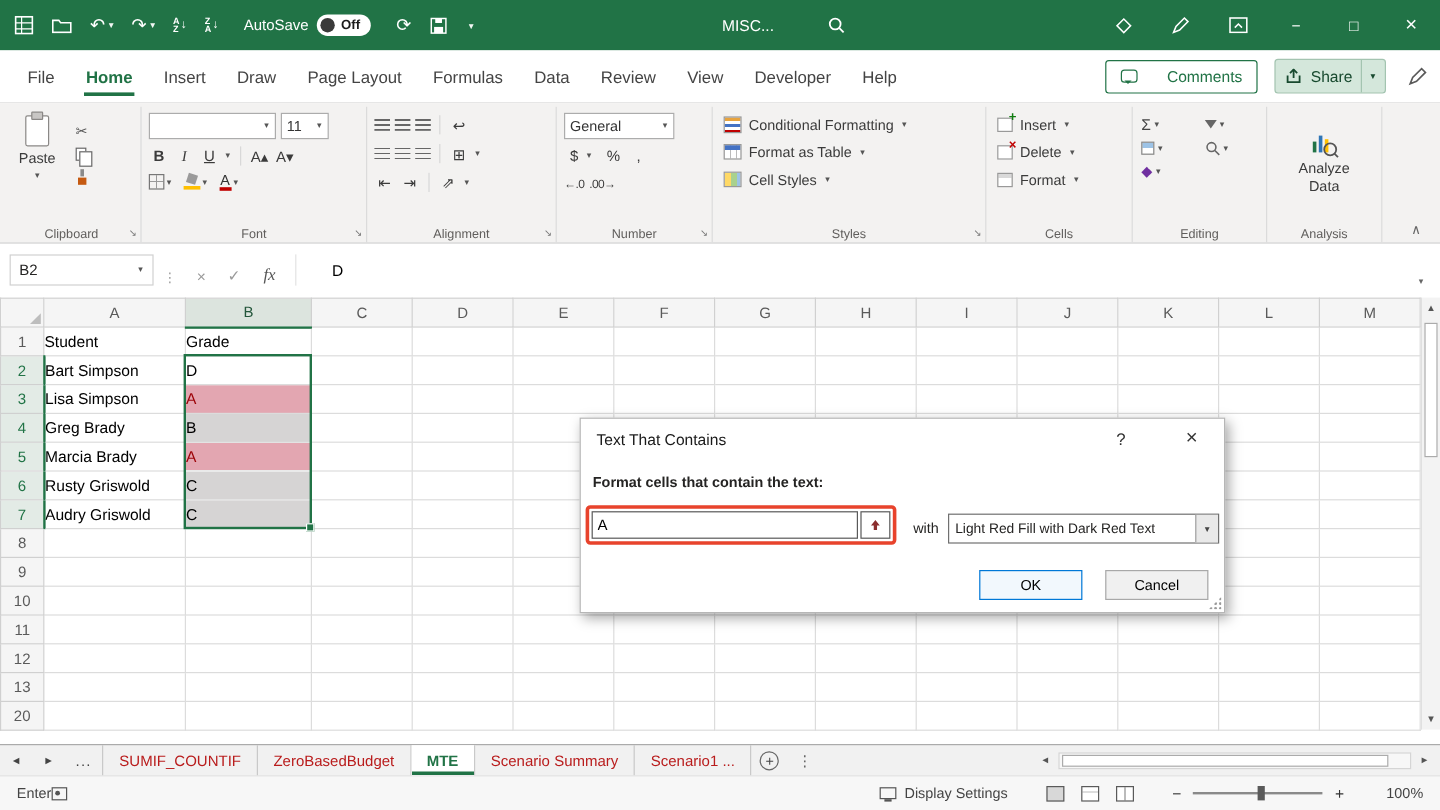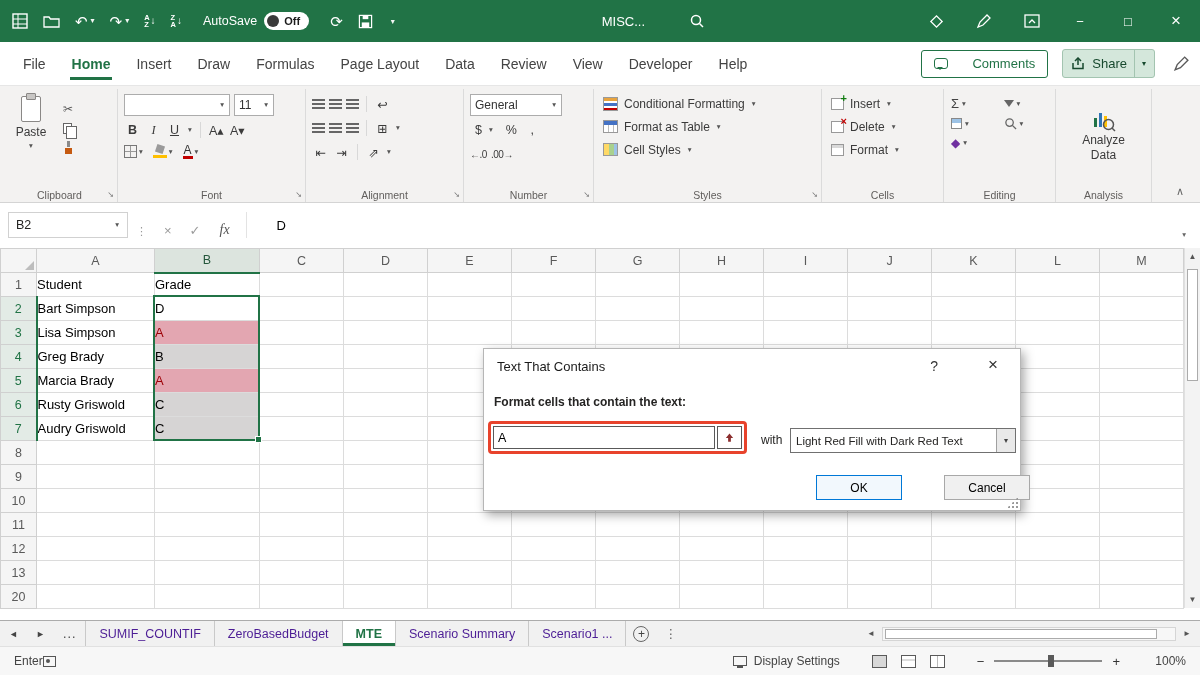--- a/index.html
+++ b/index.html
@@ -135,30 +135,30 @@
   .dlg-prompt{position:absolute;left:10px;top:46px;font-weight:bold;font-size:12px}
   .red-highlight{position:absolute;left:4px;top:72px;display:flex;align-items:center;gap:2px;border:3px solid #E8432C;border-radius:4px;padding:2px;background:#fff}
   .dlg-input{width:222px;height:23px;border:1px solid #595959;font-size:12.5px;padding:0 4px;font-family:inherit;outline:none}
   .collapse-btn{width:25px;height:23px;border:1px solid #595959;background:#fff;display:flex;align-items:center;justify-content:center;padding:0}
   .with-label{position:absolute;left:277px;top:84px}
   .fmt-select{position:absolute;left:306px;top:79px;width:226px;height:25px;border:1px solid #707070;background:#fff;display:flex;align-items:center}
   .fmt-value{flex:1;padding:0 5px;font-size:11.5px;white-space:nowrap;overflow:hidden}
   .fmt-dd{width:19px;height:100%;border-left:1px solid #A0A0A0;background:#E9E9E9;display:flex;align-items:center;justify-content:center;font-size:8px;color:#444}
   .btn{position:absolute;top:126px;width:86px;height:25px;font-size:12px;font-family:inherit}
   .btn.ok{left:332px;background:#F2F8FD;border:1px solid #0078D7}
-  .btn.cancel{left:460px;background:#F0F0F0;border:1px solid #A8A8A8}
+  .btn.cancel{left:437px;background:#F0F0F0;border:1px solid #A8A8A8}
   .resize-grip{position:absolute;right:2px;bottom:2px;width:11px;height:11px;
       background-image:radial-gradient(#9a9a9a 1px,transparent 1.3px);background-size:4px 4px;
       clip-path:polygon(100% 0,100% 100%,0 100%)}
 
   
   .sheet-tabs{height:26px;display:flex;align-items:stretch;background:#F1F1F1;border-top:1px solid #ABABAB;font-size:12.5px}
   .tab-nav{width:27px;display:flex;align-items:center;justify-content:center;font-size:9px;color:#444}
   .tab-overflow{padding:0 9px;display:flex;align-items:center;color:#444;letter-spacing:1px}
-  .stab{padding:0 13px;display:flex;align-items:center;color:#4c1d95;border-right:1px solid #C9C9C9;white-space:nowrap}
+  .stab{padding:0 13px;display:flex;align-items:center;color:#b91c1c;border-right:1px solid #C9C9C9;white-space:nowrap}
   .stab:first-of-type{border-left:1px solid #C9C9C9}
   .stab.active{background:#fff;color:#217346;font-weight:bold;box-shadow:inset 0 -3px 0 #217346}
   .add-tab{width:30px;display:flex;align-items:center;justify-content:center}
   .plus-circle{width:16px;height:16px;border:1px solid #666;border-radius:50%;display:flex;align-items:center;justify-content:center;font-size:12px;color:#444;line-height:0}
   .tab-dots{display:flex;align-items:center;padding:0 8px;color:#666}
   .h-scroll{margin-left:auto;display:flex;align-items:center;padding-right:4px;gap:2px}
   .h-scroll .scroll-arrow{width:18px;height:15px}
   .h-track{width:294px;height:14px;background:#F7F7F7;border:1px solid #D5D5D5;position:relative}
   .h-thumb{position:absolute;left:2px;top:1px;bottom:1px;width:272px;background:#fff;border:1px solid #ABABAB}
 
@@ -269,22 +269,22 @@
     <span class="tb-btn">□</span>
     <span class="tb-btn win-close">×</span>
   </div>
 </div>
 
 <div class="menubar">
   <div class="mtab">File</div>
   <div class="mtab active">Home</div>
   <div class="mtab">Insert</div>
   <div class="mtab">Draw</div>
+  <div class="mtab">Page Layout</div>
   <div class="mtab">Formulas</div>
-  <div class="mtab">Page Layout</div>
   <div class="mtab">Data</div>
   <div class="mtab">Review</div>
   <div class="mtab">View</div>
   <div class="mtab">Developer</div>
   <div class="mtab">Help</div>
   <button class="comments-btn">
     <span class="comment-icon"></span>
     <span>Comments</span>
   </button>
   <button class="share-btn">

